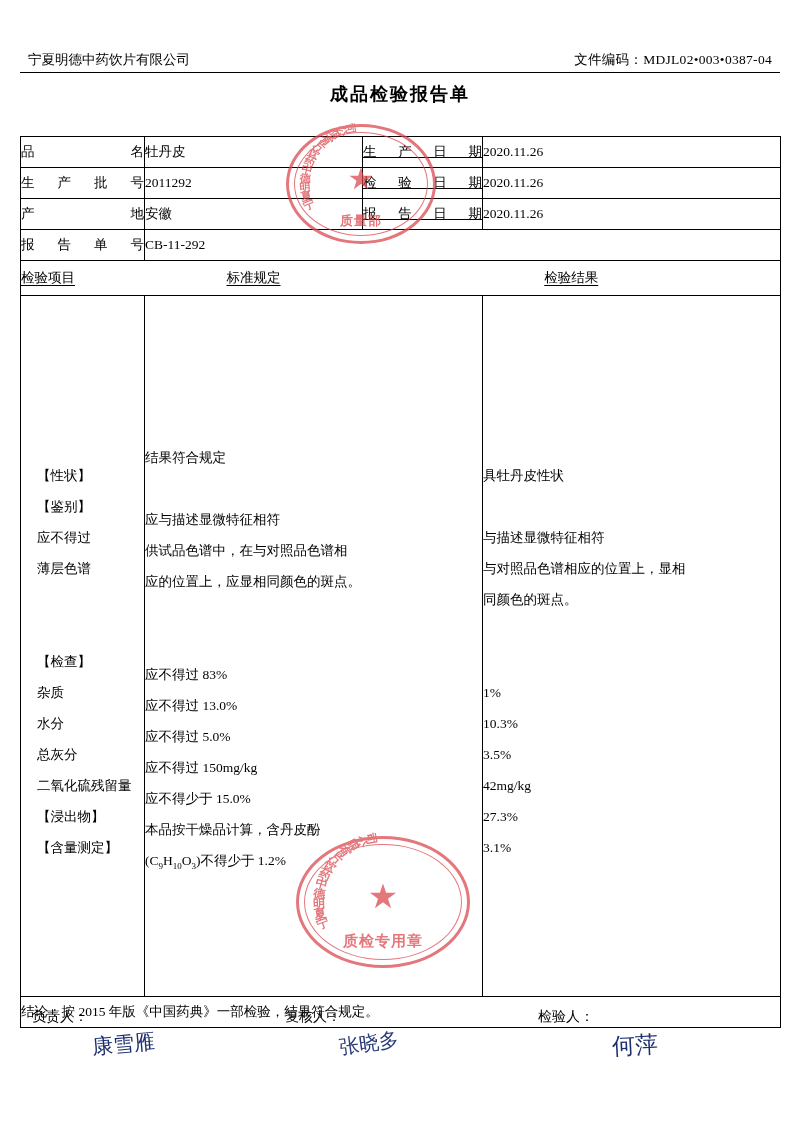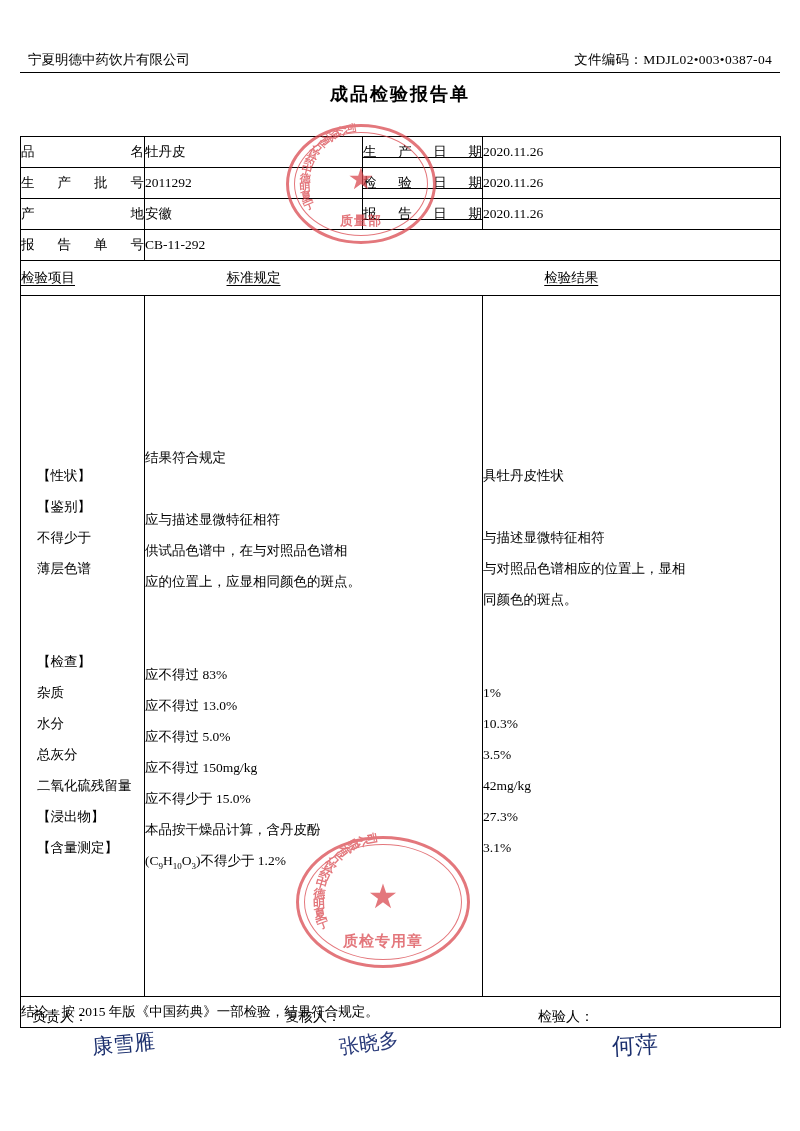--- a/index.html
+++ b/index.html
@@ -264,21 +264,21 @@
         <td colspan="2" class="c-center" style="border-left:none">
           <span class="underline-txt">检验结果</span>
         </td>
       </tr>
 
       <tr>
         <td class="body-cell col1">
           <div>&nbsp;</div>
           <div>【性状】</div>
           <div>【鉴别】</div>
-          <div>不得少于</div>
+          <div>应不得过</div>
           <div>薄层色谱</div>
           <div>&nbsp;</div>
           <div>&nbsp;</div>
           <div>【检查】</div>
           <div>杂质</div>
           <div>水分</div>
           <div>总灰分</div>
           <div>二氧化硫残留量</div>
           <div>【浸出物】</div>
           <div>【含量测定】</div>

